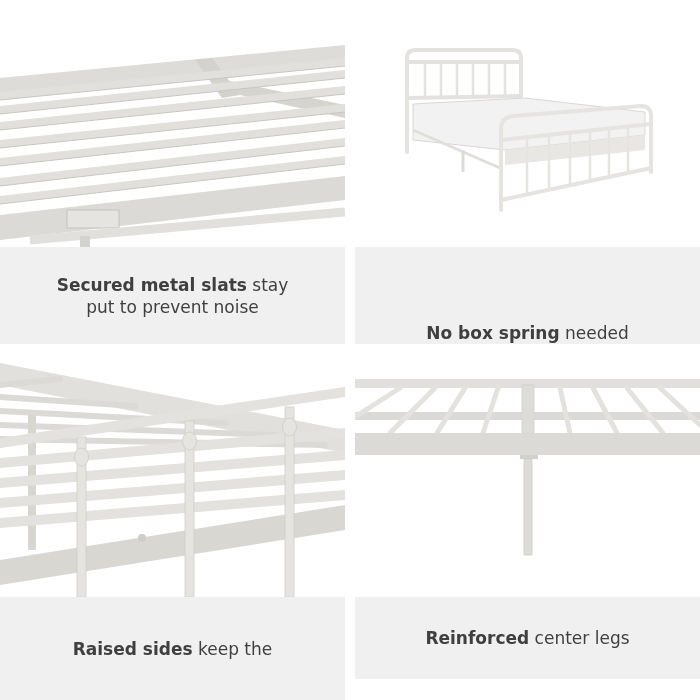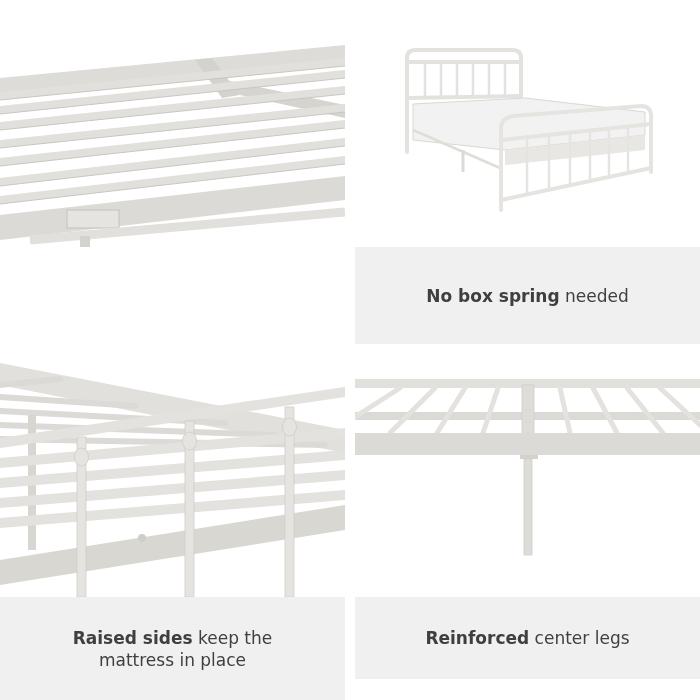--- a/index.html
+++ b/index.html
@@ -44,20 +44,26 @@
         <line x1="0" y1="186" x2="345" y2="146"></line>
         <line x1="0" y1="204" x2="345" y2="164"></line>
       </g>
 
       <polygon points="0,215 345,176 345,200 0,240" fill="#dcdad6"></polygon>
       <rect x="67" y="210" width="52" height="18" fill="#e6e4e0" stroke="#c4c2bd"></rect>
       <line x1="30" y1="240" x2="345" y2="212" stroke="#e2e0dc" stroke-width="9"></line>
       <rect x="80" y="236" width="10" height="11" fill="#d4d2cd"></rect>
     </svg>
   </div>
+  <div class="cap" style="top:247px;height:97px;">
+    <div>
+      <b>Secured metal slats</b><span> stay</span><br>
+      <span>put to prevent noise</span>
+    </div>
+  </div>
 </div>
 
 <div class="cell" style="left:355px;top:0;height:344px;">
   <div class="img" style="height:247px;">
     <svg width="345" height="247" viewBox="0 0 345 247">
       <rect width="345" height="247" fill="#ffffff"></rect>
       <g stroke="#e4e2de" stroke-width="4" fill="none" stroke-linecap="round">
 
         <path d="M52,152 L52,58 Q52,50 60,50 L158,50 Q166,50 166,58 L166,96"></path>
         <line x1="52" y1="62" x2="166" y2="62"></line>
@@ -86,21 +92,21 @@
       <g stroke="#e6e4e0" stroke-width="2.5">
         <line x1="172" y1="138" x2="172" y2="196"></line>
         <line x1="194" y1="135" x2="194" y2="191"></line>
         <line x1="215" y1="133" x2="215" y2="187"></line>
         <line x1="235" y1="131" x2="235" y2="183"></line>
         <line x1="254" y1="129" x2="254" y2="178"></line>
         <line x1="273" y1="127" x2="273" y2="174"></line>
       </g>
     </svg>
   </div>
-  <div class="cap" style="top:247px;height:97px;">
+  <div class="cap" style="top:247px;height:97px;align-items:flex-end;">
     <div>
       <b>No box spring</b><span> needed</span>
     </div>
   </div>
 </div>
 
 <div class="cell" style="left:0;top:355px;height:345px;">
   <div class="img" style="height:242px;">
     <svg width="345" height="242" viewBox="0 0 345 242">
       <rect width="345" height="242" fill="#ffffff"></rect>
@@ -134,21 +140,20 @@
         <rect x="185" y="66" width="9" height="176"></rect>
         <ellipse cx="189.5" cy="86" rx="7" ry="9"></ellipse>
         <rect x="285" y="52" width="9" height="190"></rect>
         <ellipse cx="289.5" cy="72" rx="7" ry="9"></ellipse>
       </g>
     </svg>
   </div>
   <div class="cap" style="top:242px;height:103px;text-align:center;">
     <div>
       <b>Raised sides</b><span> keep the</span><br>
-      <span>mattress in place</span>
     </div>
   </div>
 </div>
 
 <div class="cell" style="left:355px;top:355px;height:345px;">
   <div class="img" style="height:242px;">
     <svg width="345" height="242" viewBox="0 0 345 242">
       <rect width="345" height="242" fill="#ffffff"></rect>
 
       <rect x="0" y="24" width="345" height="9" fill="#e2e0dc"></rect>

